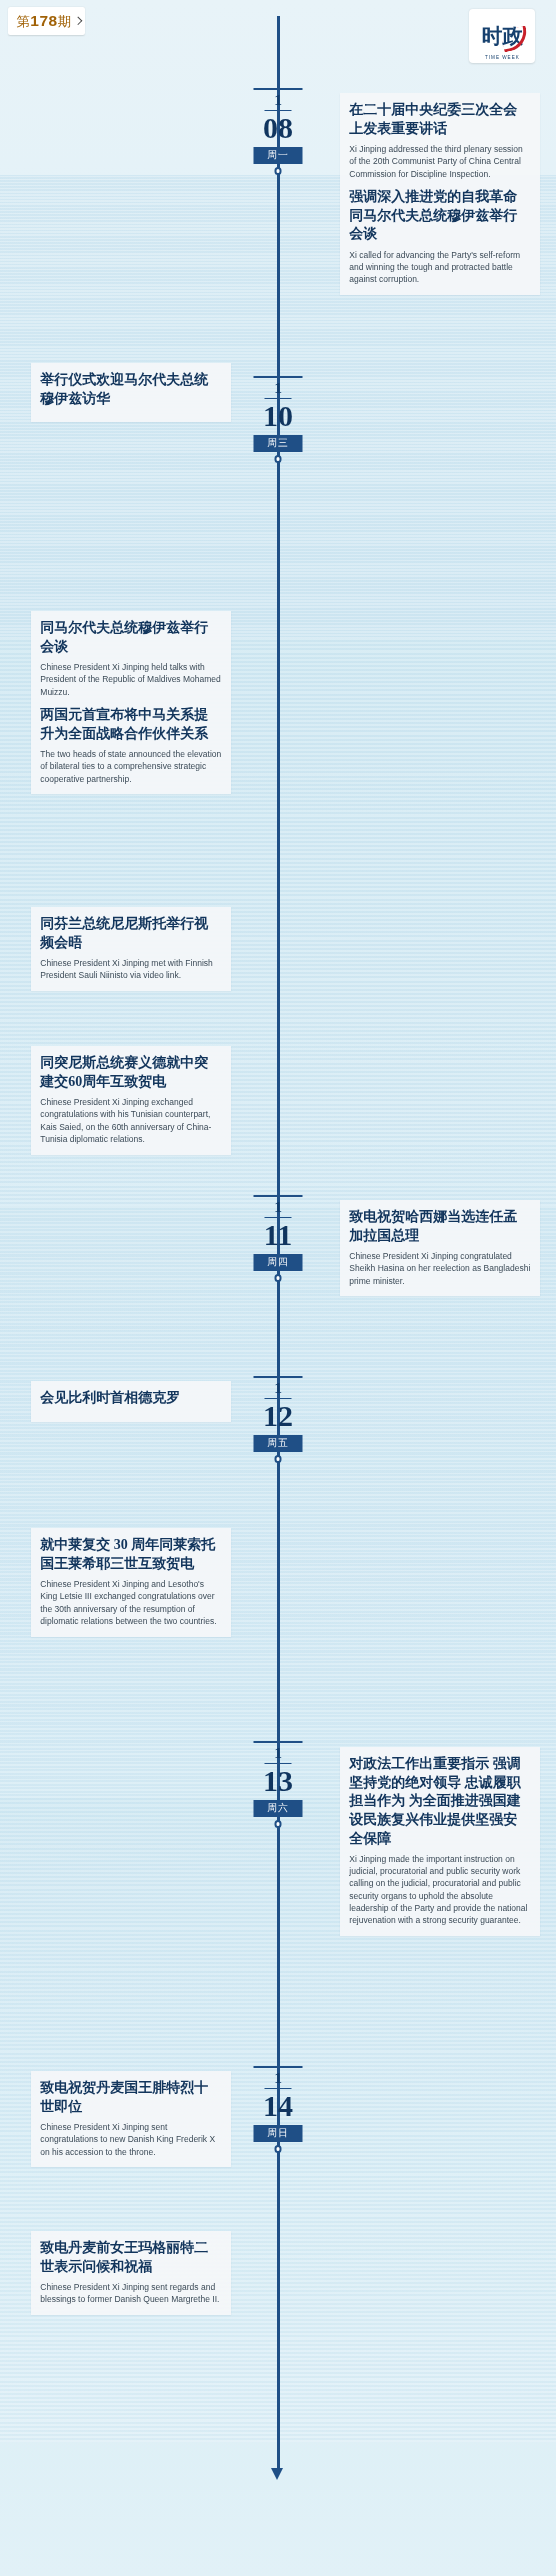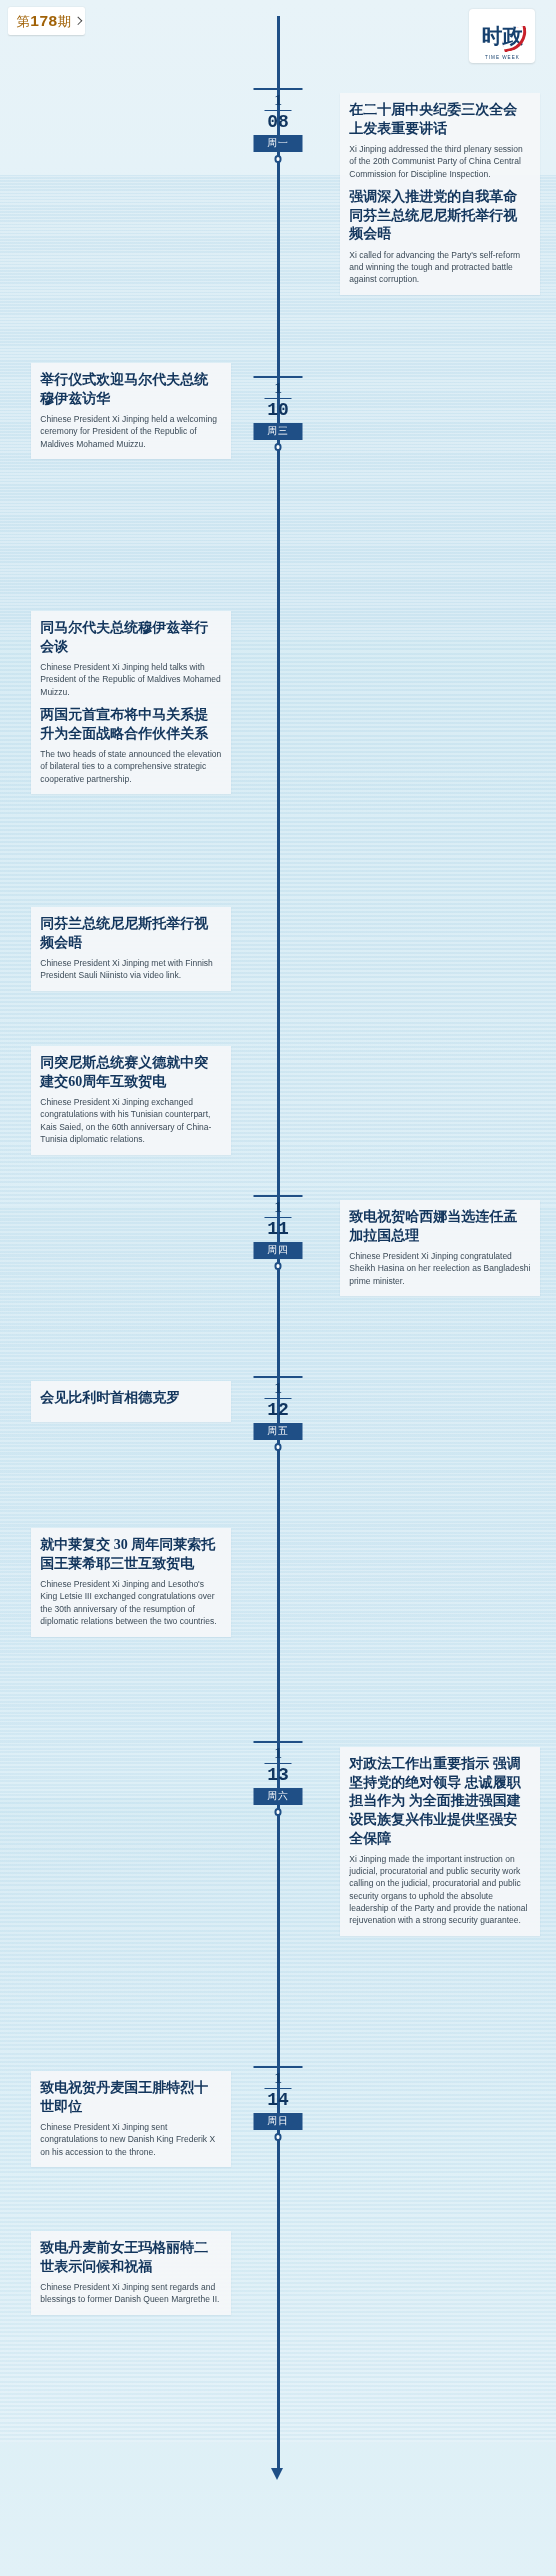--- a/index.html
+++ b/index.html
@@ -113,22 +113,22 @@
     width: 49px;
     text-align: center;
     z-index: 20;
   }
   .date .rule-top {
     width: 49px; height: 1.5px; background: #1f4f86; margin: 0 auto 2.1px;
   }
   .date .m { font-size: 15.5px; color: #123c6b; line-height: 1; font-weight: bold;
              font-family: "Liberation Serif", serif; }
   .date .rule-mid { width: 27px; height: 1px; background: #1f4f86; margin: 2.6px auto 2.6px; }
-  .date .d { font-size: 18px; color: #10355f; line-height: 1; font-weight: bold;
-             font-family: Liberation Mono, monospace; }
+  .date .d { font-size: 30px; color: #10355f; line-height: 1; font-weight: bold;
+             font-family: Liberation Serif, serif; }
   .date .dow {
     margin: 3.6px auto 0;
     background: #1f4f86; color: #fff;
     font-size: 9.8px; padding: 2.1px 0; width: 49px;
     letter-spacing: 1px;
   }
   .date .dot {
     width: 7.7px; height: 7.7px; border-radius: 50%;
     background: #fff; border: 2.1px solid #1f4f86;
     margin: 3.1px auto 0;
@@ -189,34 +189,33 @@
         <div class="rule-top"></div>
         <div class="m">1</div>
         <div class="rule-mid"></div>
         <div class="d">08</div>
         <div class="dow">周一</div>
         <div class="dot"></div>
       </div>
       <div class="card right" style="top: 93px;">
         <p class="cn-head">在二十届中央纪委三次全会上发表重要讲话</p>
         <p class="en-body">Xi Jinping addressed the third plenary session of the 20th Communist Party of China Central Commission for Discipline Inspection.</p>
-        <p class="cn-head">强调深入推进党的自我革命 同芬兰总统尼尼斯托举行视频会晤</p>
+        <p class="cn-head">强调深入推进党的自我革命 同马尔代夫总统穆伊兹举行会谈</p>
         <p class="en-body">Xi called for advancing the Party's self-reform and winning the tough and protracted battle against corruption.</p>
       </div>
       <div class="date" style="top: 376px;">
         <div class="rule-top"></div>
         <div class="m">1</div>
         <div class="rule-mid"></div>
         <div class="d">10</div>
         <div class="dow">周三</div>
         <div class="dot"></div>
       </div>
       <div class="card left" style="top: 363px;">
         <p class="cn-head">举行仪式欢迎马尔代夫总统穆伊兹访华</p>
-        <p class="en-body">Chinese President Xi Jinping held a welcoming ceremony for President of the Republic of Maldives Mohamed Muizzu.</p>
       </div>
       <div class="card left" style="top: 611px;">
         <p class="cn-head">同马尔代夫总统穆伊兹举行会谈</p>
         <p class="en-body">Chinese President Xi Jinping held talks with President of the Republic of Maldives Mohamed Muizzu.</p>
         <p class="cn-head">两国元首宣布将中马关系提升为全面战略合作伙伴关系</p>
         <p class="en-body">The two heads of state announced the elevation of bilateral ties to a comprehensive strategic cooperative partnership.</p>
       </div>
       <div class="card left" style="top: 907px;">
         <p class="cn-head">同芬兰总统尼尼斯托举行视频会晤</p>
         <p class="en-body">Chinese President Xi Jinping met with Finnish President Sauli Niinisto via video link.</p>

